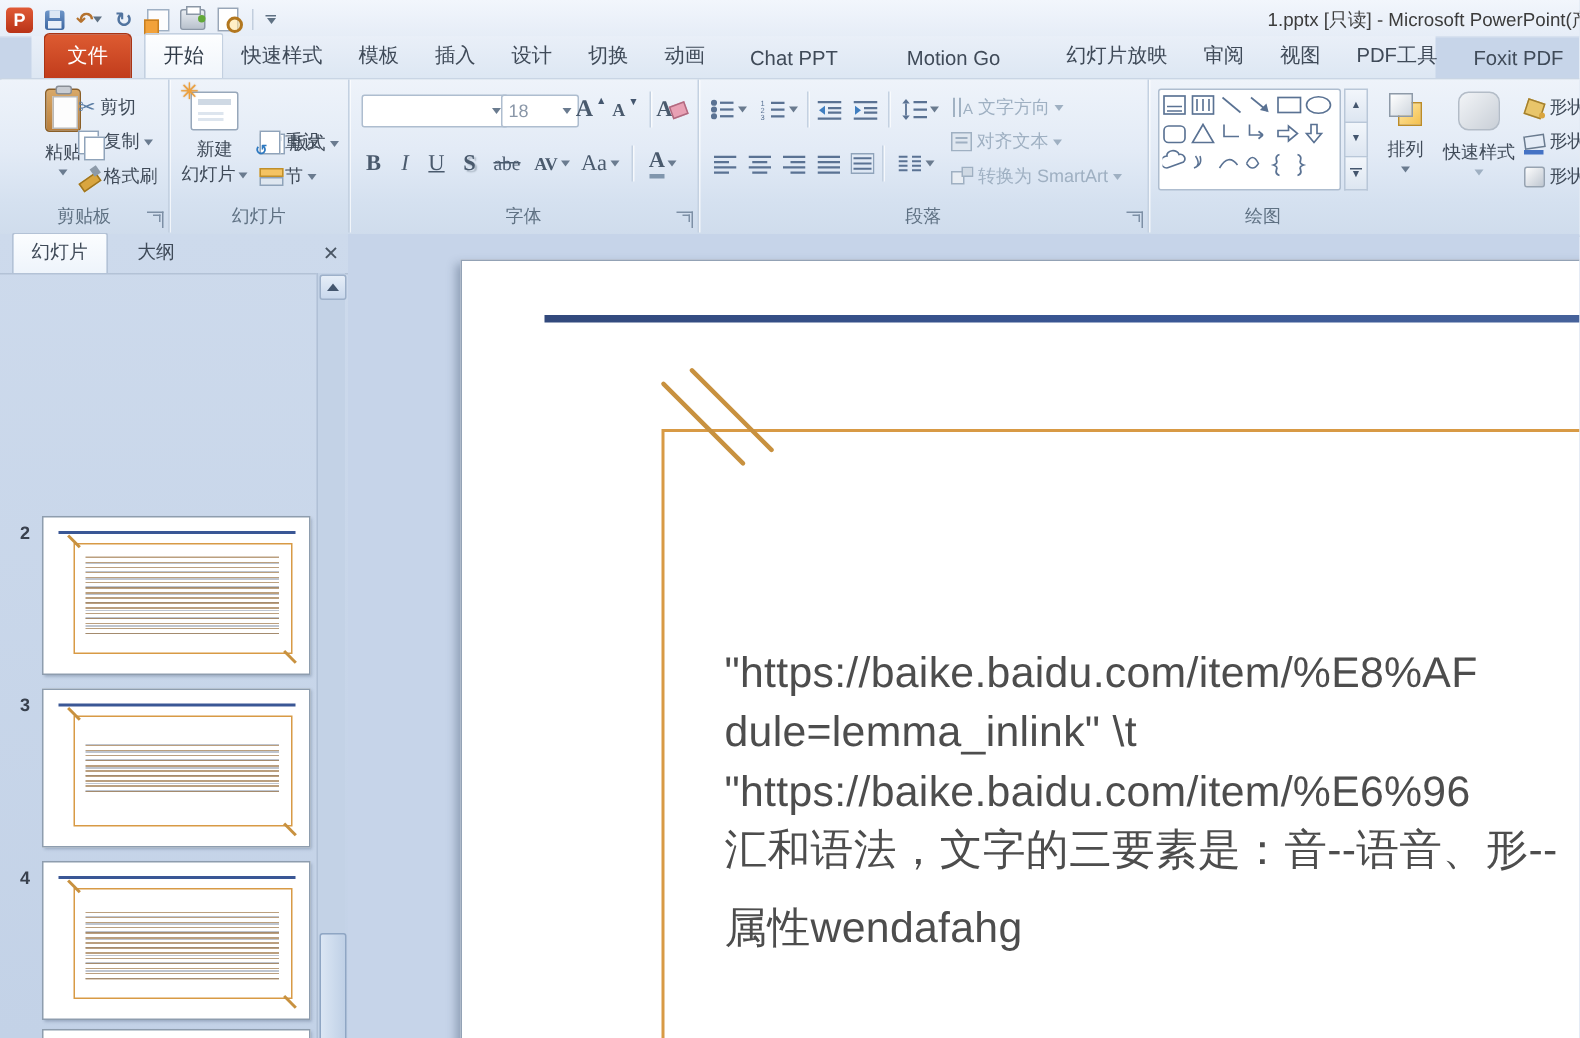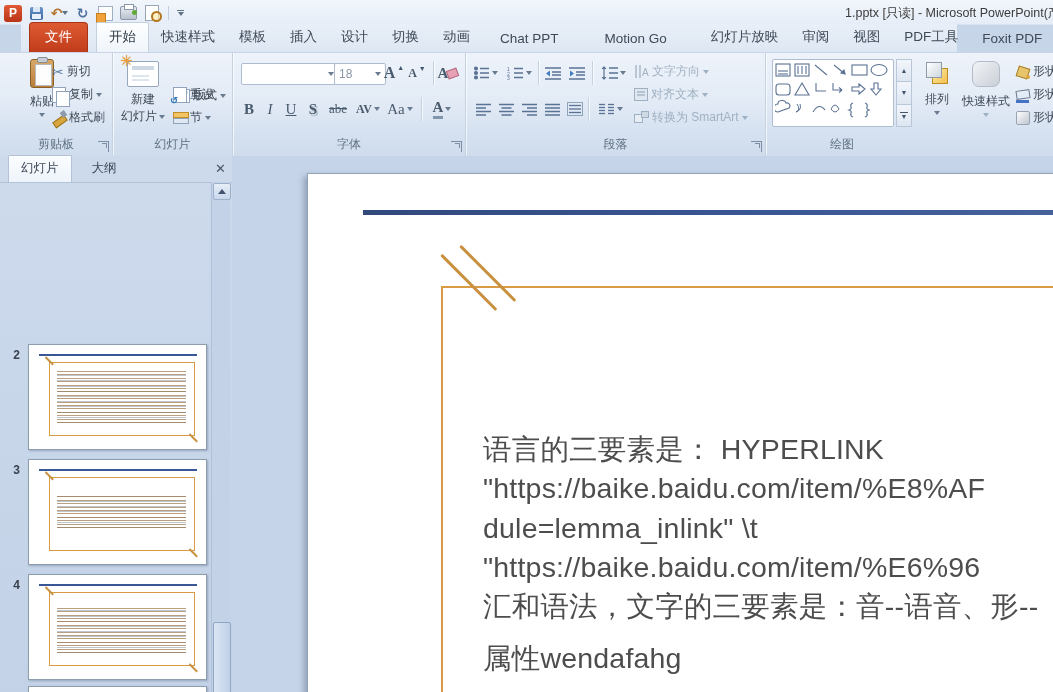--- a/index.html
+++ b/index.html
@@ -606,21 +606,20 @@
   </div>
 </div>
 
 <div class="abs" id="main">
   <div id="canvas">
     <div id="blueline"></div>
     <div id="oframe"></div>
     <div class="slash" id="slashA"></div>
     <div class="slash" id="slashB"></div>
     <div id="slidetext">
-      <div>语言的三要素是： HYPERLINK</div>
       <div>"https://baike.baidu.com/item/%E8%AF</div>
       <div>dule=lemma_inlink" \t</div>
       <div>"https://baike.baidu.com/item/%E6%96</div>
       <div>汇和语法，文字的三要素是：音--语音、形--</div>
       <div class="line6">属性wendafahg</div>
     </div>
   </div>
 </div>
 
 </body></html>

